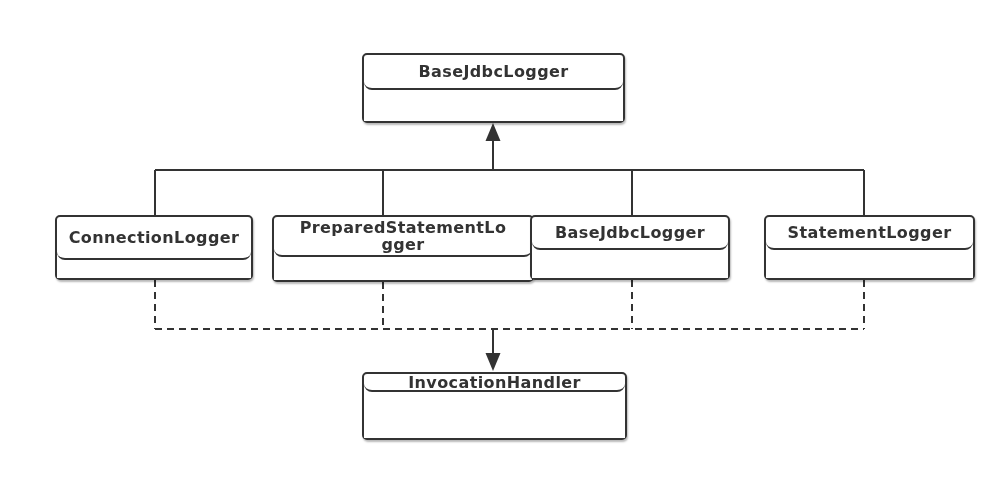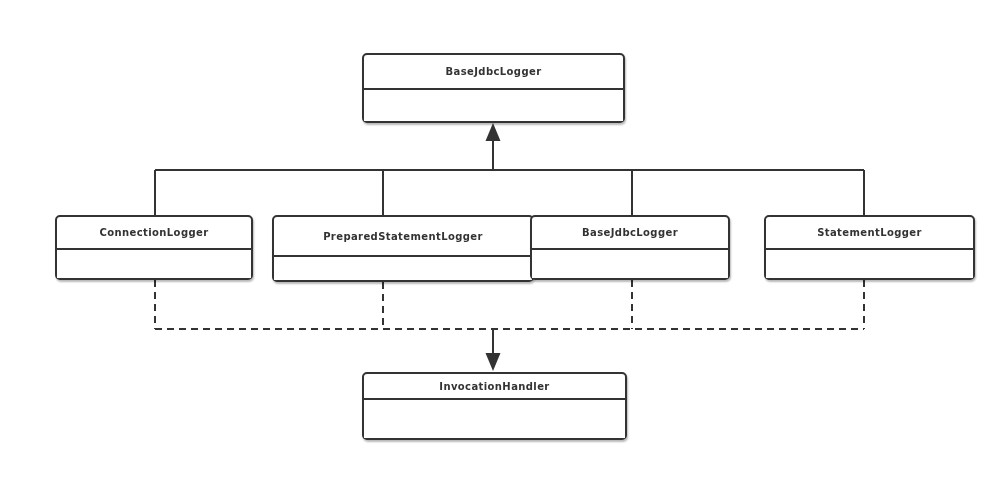--- a/index.html
+++ b/index.html
@@ -33,43 +33,44 @@
     flex-direction: column;
   }
   .class-title {
     box-sizing: border-box;
     flex: none;
     border-bottom: 2px solid #333333;
     display: flex;
     align-items: center;
     justify-content: center;
     text-align: center;
-    font-size: 10px;
+    font-size: 16px;
     font-weight: bold;
     letter-spacing: 0.4px;
     color: #333333;
     line-height: 17px;
     padding: 0 10px;
+    border-radius: 8px;
   }
   .class-compartment {
     flex: 1;
     background: #ffffff;
   }
   #box-base        { left: 362px; top:  53px; width: 263px; height: 70px; }
   #box-base .class-title { height: 35px; }
   #box-connection  { left:  55px; top: 215px; width: 198px; height: 65px; }
-  #box-connection .class-title { height: 33px; }
+  #box-connection .class-title { height: 43px; }
   #box-prepared    { left: 272px; top: 215px; width: 262px; height: 67px; gap: 16px; }
   #box-prepared .class-title { height: 40px; padding: 0 23px; word-break: break-all; }
   #box-resultset   { left: 530px; top: 215px; width: 200px; height: 65px; }
   #box-resultset .class-title { height: 33px; }
   #box-statement   { left: 764px; top: 215px; width: 211px; height: 65px; }
   #box-statement .class-title { height: 33px; }
   #box-invocation  { left: 362px; top: 372px; width: 265px; height: 68px; }
-  #box-invocation .class-title { height: 26px; }
+  #box-invocation .class-title { height: 18px; }
 </style>
 </head>
 <body>
 
 <div id="stage">
 
   <svg id="connectors" viewBox="0 0 998 480" xmlns="http://www.w3.org/2000/svg">
 
     <g stroke="#333333" stroke-width="2" fill="none">
       <line x1="493" y1="139" x2="493" y2="170"></line>

